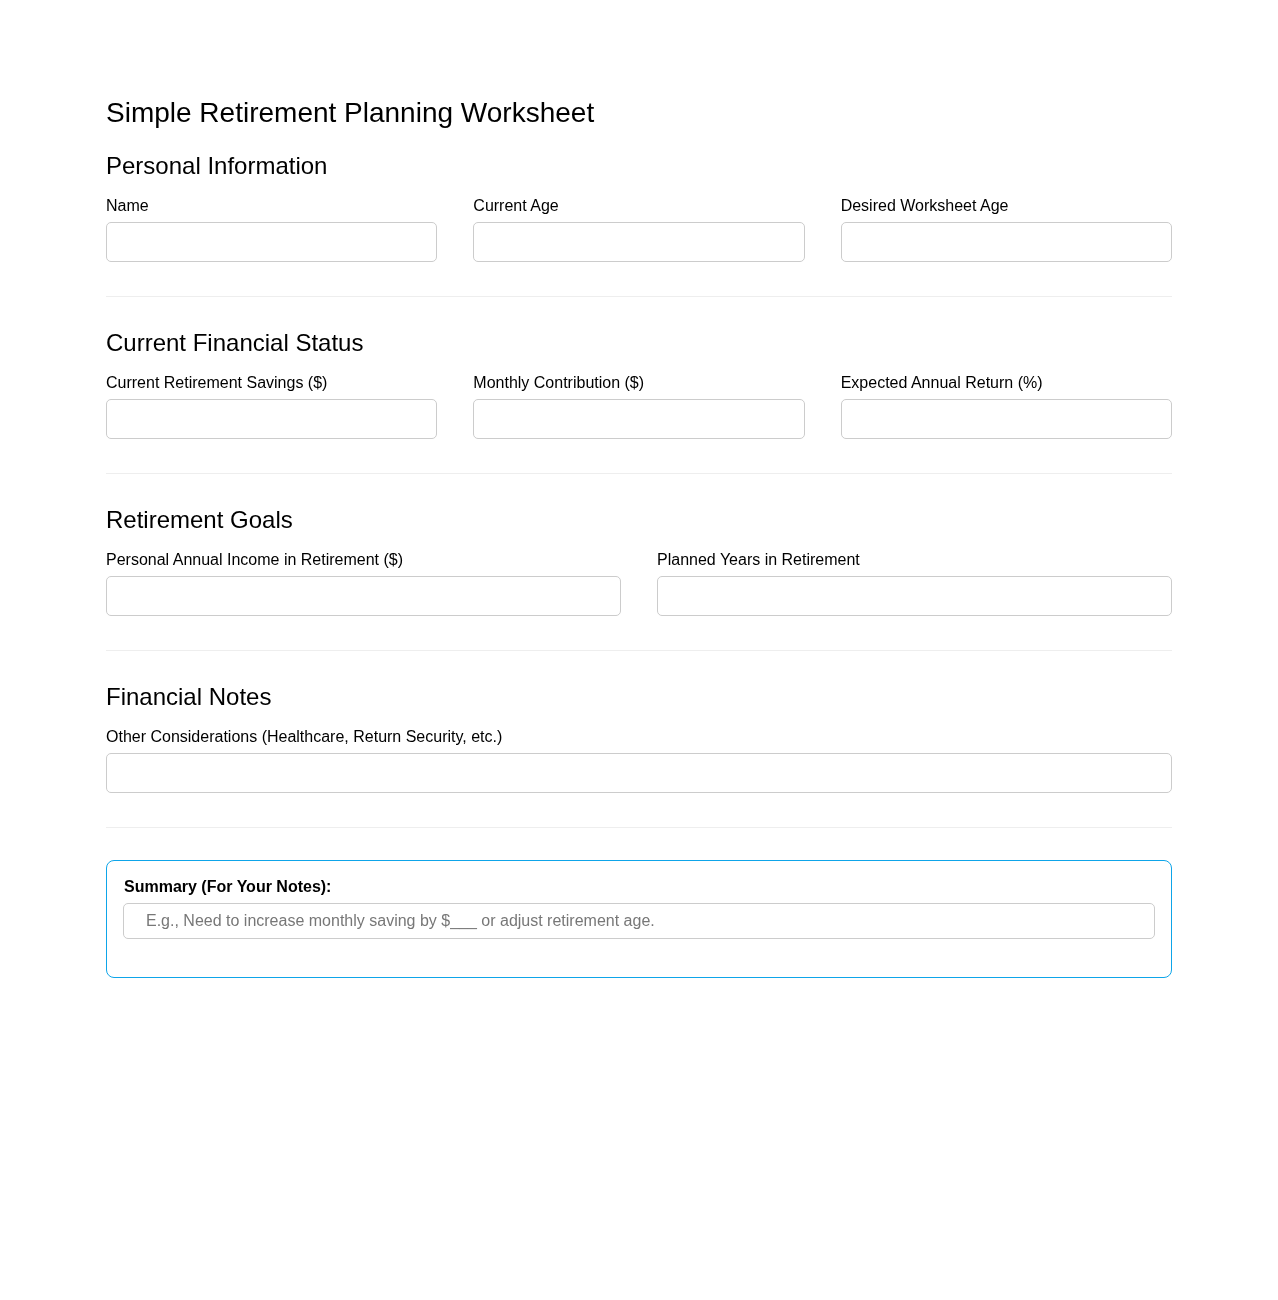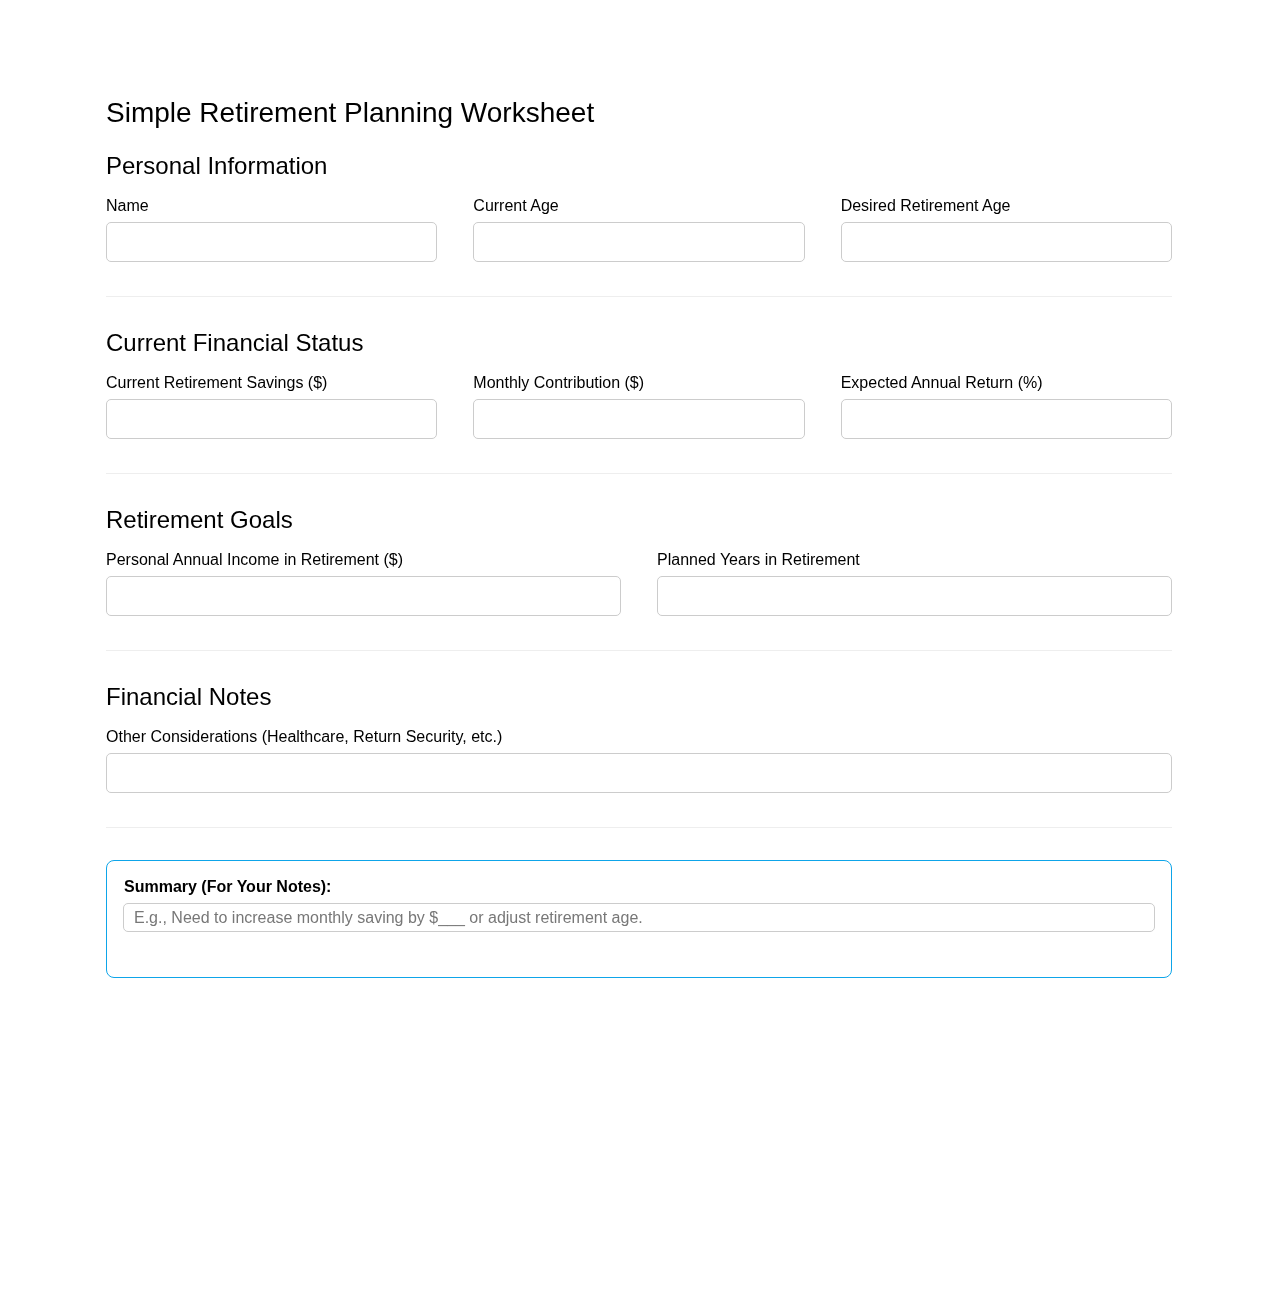--- a/index.html
+++ b/index.html
@@ -8,42 +8,42 @@
   h1 { position:absolute; left:0; top:94px; margin:0; font-size:28px; font-weight:normal; line-height:38px; white-space:nowrap;text-align:right; }
   .section { position:absolute; left:0; width:1066px; }
   .section h2 { margin:0; font-size:24px; font-weight:normal; line-height:28px; }
   .row { display:flex; gap:36px; margin-top:17px; }
   .field { flex:1; display:flex; flex-direction:column; }
   .field label { font-size:16px; line-height:18px; margin-bottom:7px; }
   .field input { box-sizing:border-box; height:40px; width:100%; border:1px solid #cccccc; border-radius:5px; padding:0 10px; font-size:16px; font-family:"Liberation Sans", sans-serif; background:#fff; }
   .divider { position:absolute; left:0; width:1066px; height:1px; background:#eeeeee; }
   .summary { position:absolute; left:0; top:860px; width:1066px; height:118px; box-sizing:border-box; border:1px solid #0ea5e9; border-radius:8px; padding:0 16px; }
   .summary .slabel { position:absolute; left:17px; top:17px; font-size:16px; font-weight:bold; line-height:18px; }
-  .summary input { position:absolute; left:16px; top:42px; box-sizing:border-box; width:1032px; height:29px; border:1px solid #cccccc; border-radius:5px; padding:0 10px; font-size:16px; font-family:"Liberation Sans", sans-serif; }
+  .summary input { position:absolute; left:16px; top:42px; box-sizing:border-box; width:1032px; height:36px; border:1px solid #cccccc; border-radius:5px; padding:0 22px; font-size:16px; font-family:"Liberation Sans", sans-serif; }
   .summary input::placeholder { color:#777777; }
 </style>
 </head>
 <body>
 
 <div class="container">
   <h1>Simple Retirement Planning Worksheet</h1>
 
   <div class="section" style="top:152px;">
     <h2>Personal Information</h2>
     <div class="row">
       <div class="field">
         <label>Name</label>
         <input type="text" value="" style="">
       </div>
       <div class="field">
         <label>Current Age</label>
         <input type="text" value="" style="">
       </div>
       <div class="field">
-        <label>Desired Retirement Age</label>
+        <label>Desired Worksheet Age</label>
         <input type="text" value="" style="">
       </div>
     </div>
   </div>
   <div class="divider" style="top:296px;"></div>
 
   <div class="section" style="top:329px;">
     <h2>Current Financial Status</h2>
     <div class="row">
       <div class="field">

